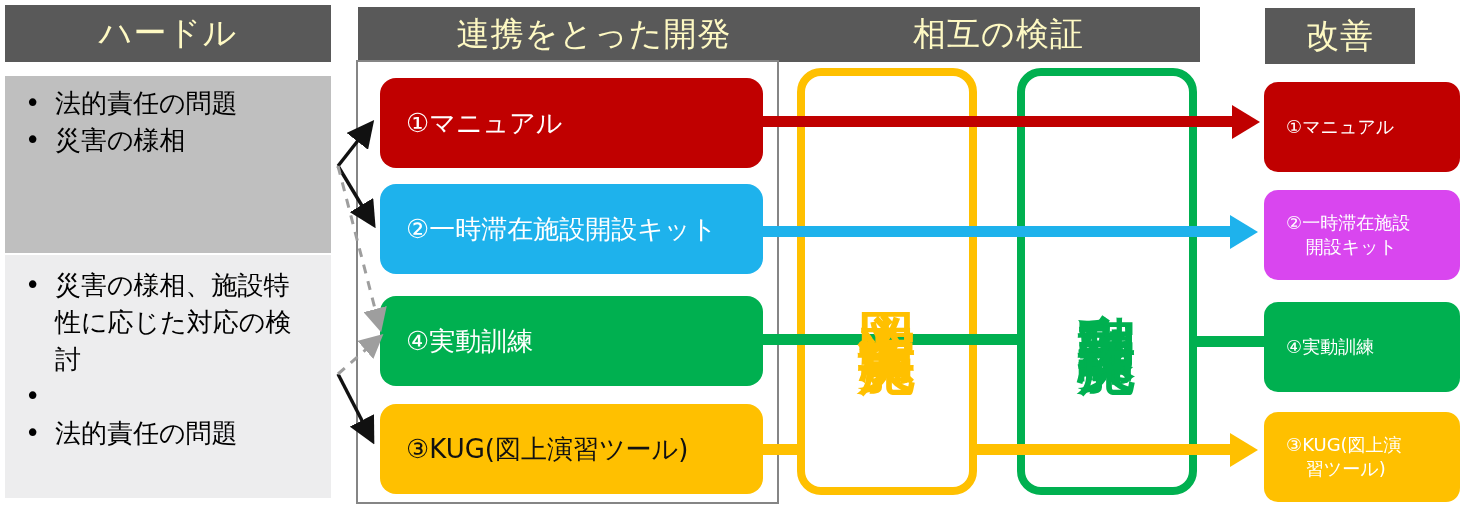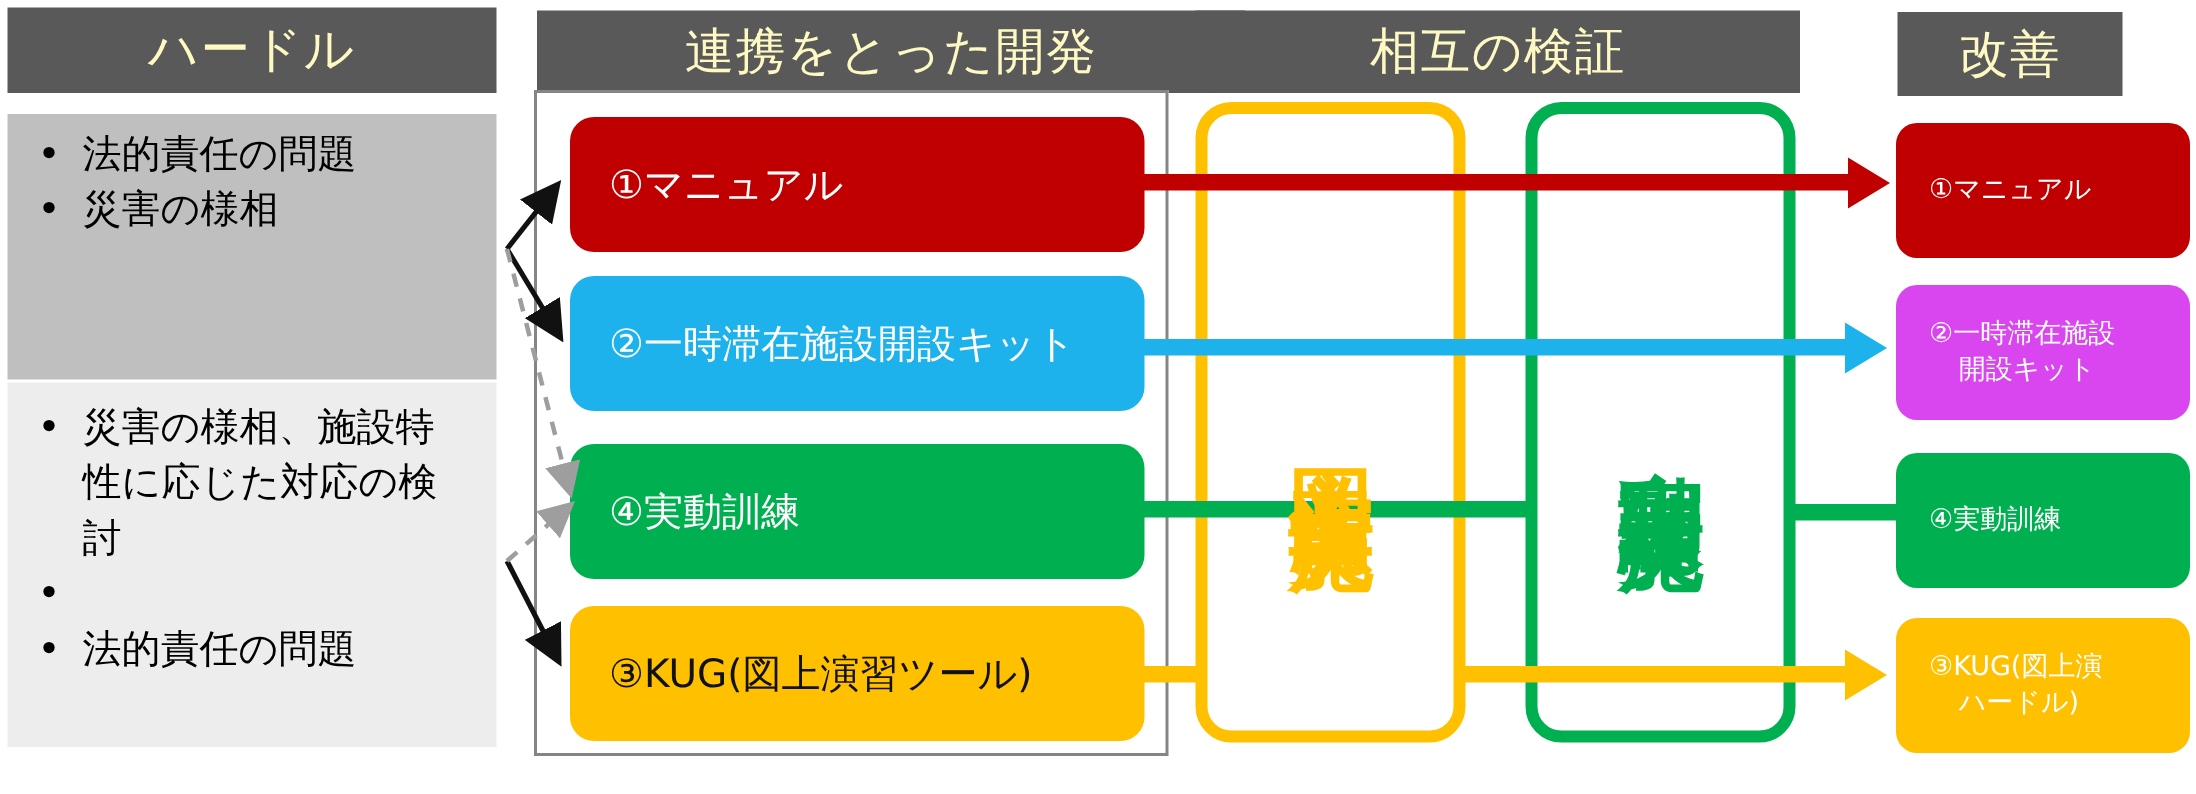--- a/index.html
+++ b/index.html
@@ -137,21 +137,21 @@
   </div>
   <div class="imp-box imp-2" style="background: #d946ef;">
     <span class="imp-label">②一時滞在施設
 開設キット</span>
   </div>
   <div class="imp-box imp-3" style="background: rgb(0, 176, 80);">
     <span class="imp-label">④実動訓練</span>
   </div>
   <div class="imp-box imp-4 black-text" style="background: rgb(255, 192, 0);">
     <span class="imp-label">③KUG(図上演
-ハードル)</span>
+習ツール)</span>
   </div>
 
   <svg class="connector-svg" width="1464" height="529">
     <defs>
       <marker id="mb" markerWidth="8" markerHeight="8" refX="6.5" refY="4" orient="auto">
         <path d="M0,0 L8,4 L0,8 z" fill="#111111"></path>
       </marker>
       <marker id="mg" markerWidth="8" markerHeight="8" refX="6.5" refY="4" orient="auto">
         <path d="M0,0 L8,4 L0,8 z" fill="#9E9E9E"></path>
       </marker>

